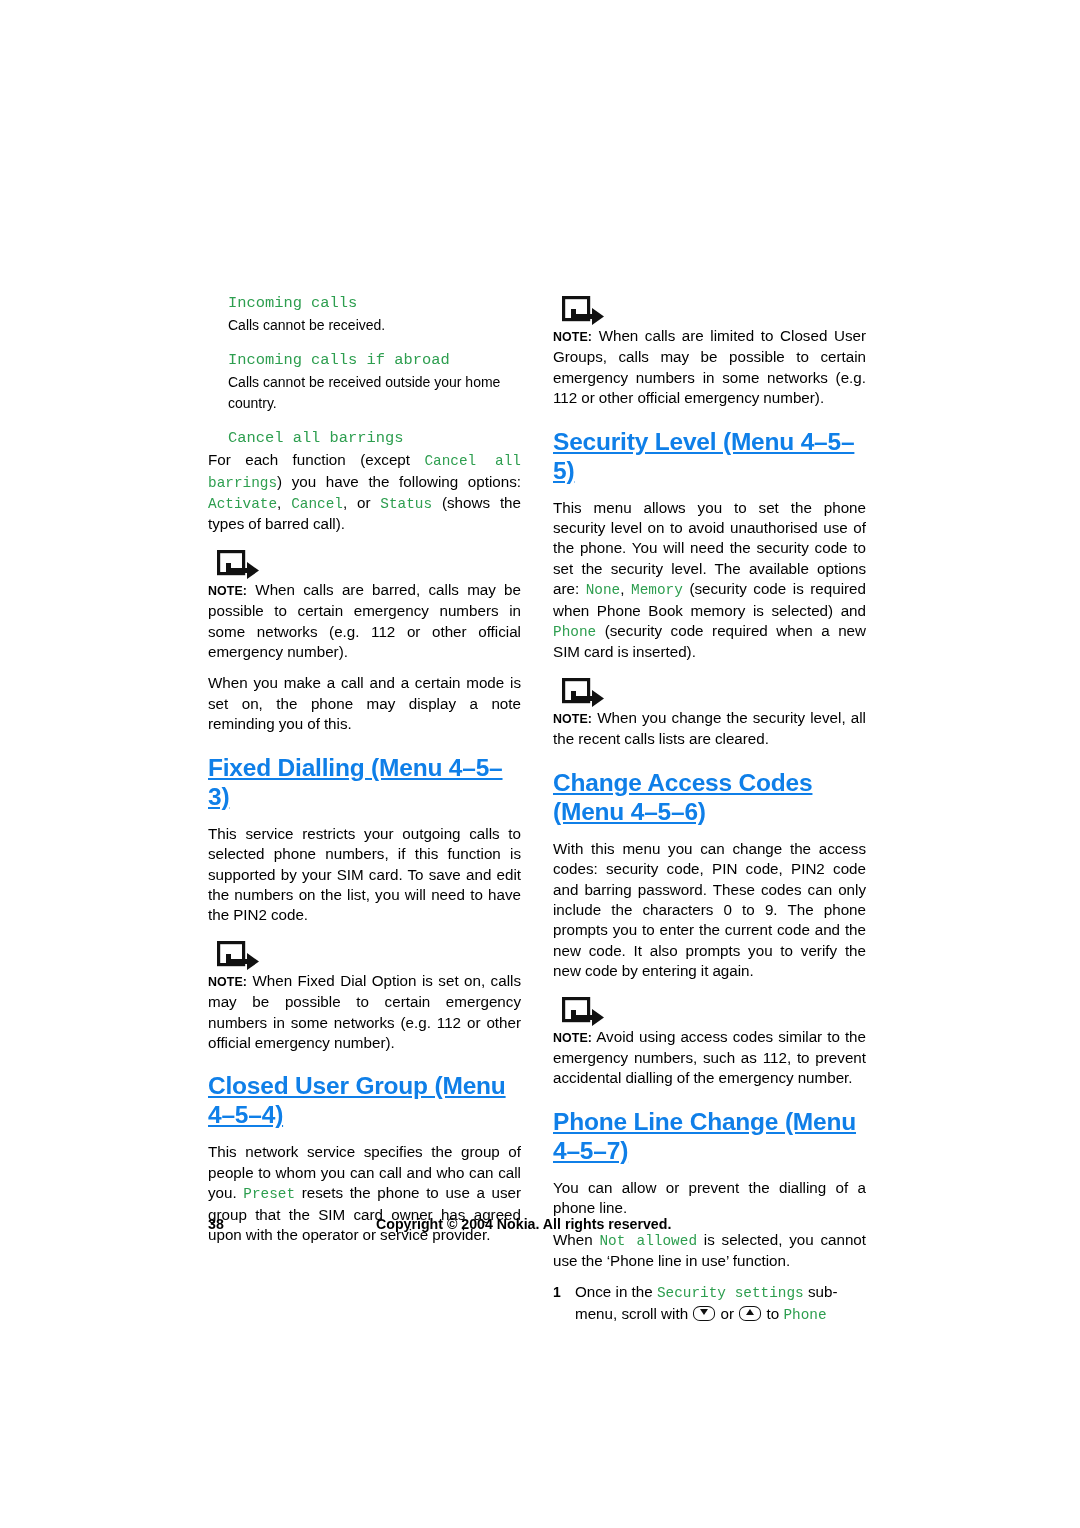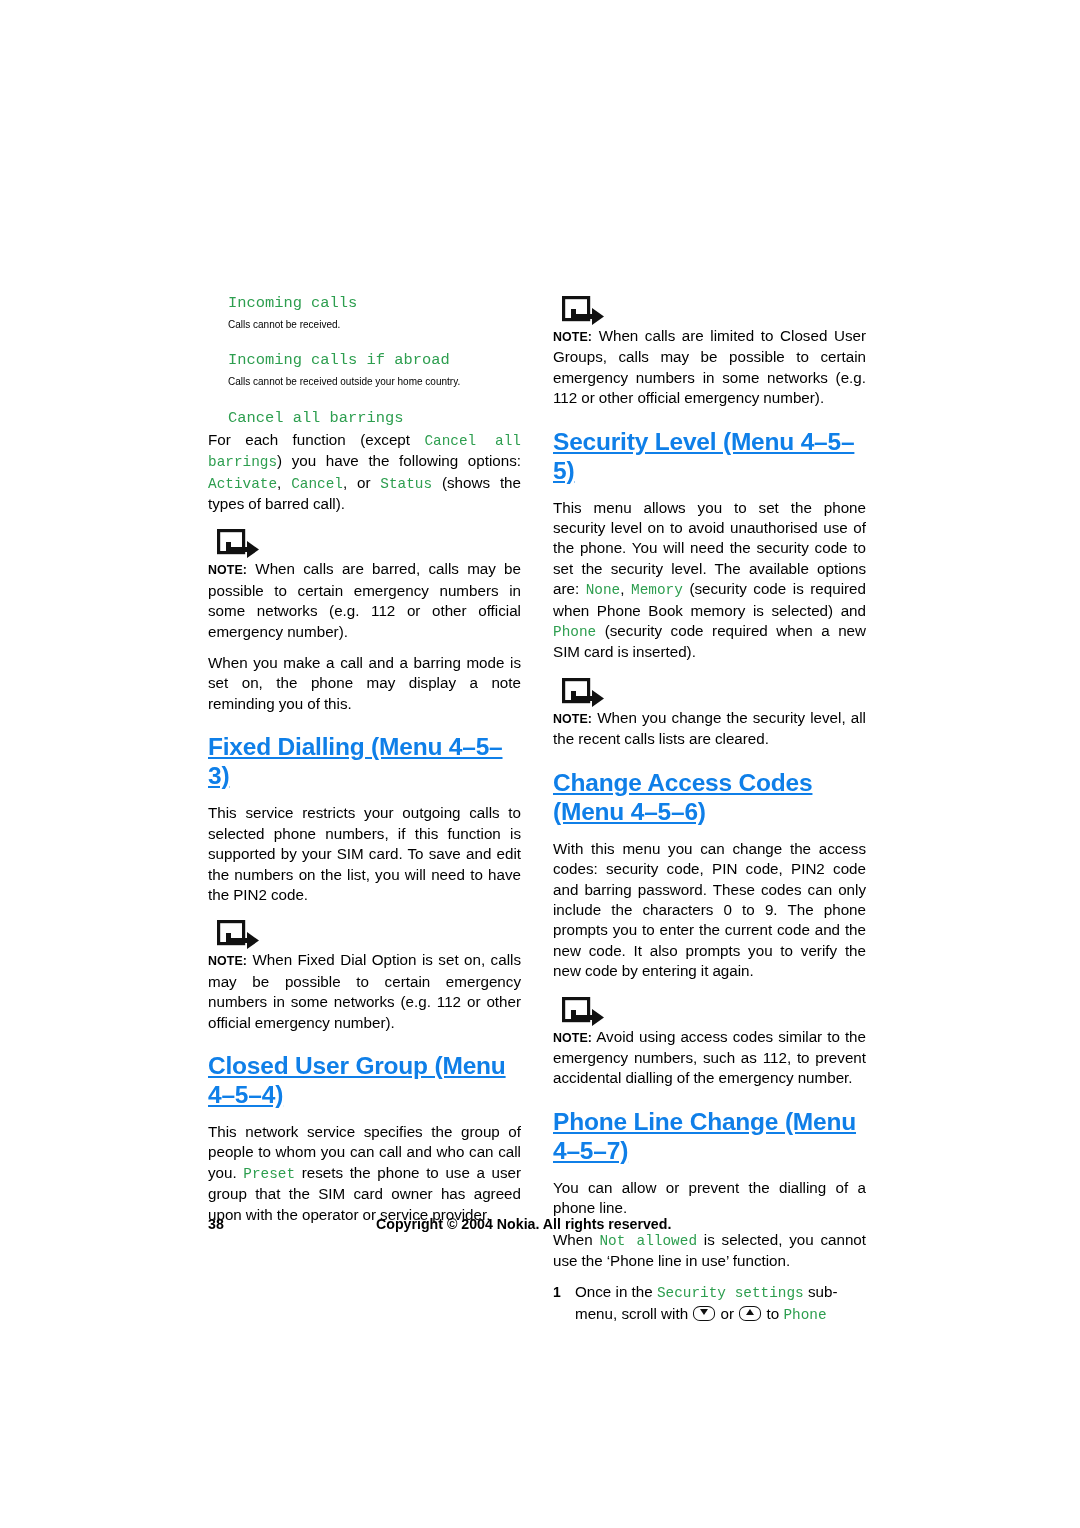--- a/index.html
+++ b/index.html
@@ -54,21 +54,21 @@
   }
   .subhead {
     font-family: "Liberation Mono", "DejaVu Sans Mono", monospace;
     color: #2d9e4f;
     font-size: 15.4px;
     margin: 0 0 1px 20px;
     line-height: 22px;
   }
   .subbody {
     margin: 0 0 14px 20px;
-    font-size: 10px;
+    font-size: 14px;
     line-height: 20.4px;
     text-align: left;
   }
   h2 {
     color: #0f7fe8;
     font-size: 24.5px;
     line-height: 29px;
     font-weight: bold;
     margin: 18px 0 13px 0;
     letter-spacing: -0.2px;
@@ -178,21 +178,21 @@
 
       <div class="note">
         <div class="note-icon">
           <svg width="44" height="30" viewBox="0 0 44 30" xmlns="http://www.w3.org/2000/svg">
             <rect x="1.6" y="1.6" width="25" height="22" fill="none" stroke="#111111" stroke-width="3.2"></rect>
             <path d="M14 13 L14 18 L30 18 L30 12 L42 20.5 L30 29 L30 23 L9 23 L9 13 Z" fill="#111111"></path>
           </svg>
         </div>
         <div class="note-body">
           <p><span class="note-label">NOTE:</span> <span>When calls are barred, calls may be possible to certain emergency numbers in some networks (e.g. 112 or other official emergency number).</span></p>
-          <p>When you make a call and a barring mode is set on, the phone may display a note reminding you of this.</p>
+          <p>When you make a call and a certain mode is set on, the phone may display a note reminding you of this.</p>
         </div>
       </div>
 
       <h2>Fixed Dialling (Menu 4–5–3)</h2>
 
       <p>This service restricts your outgoing calls to selected phone numbers, if this function is supported by your SIM card. To save and edit the numbers on the list, you will need to have the PIN2 code.</p>
 
       <div class="note">
         <div class="note-icon">
           <svg width="44" height="30" viewBox="0 0 44 30" xmlns="http://www.w3.org/2000/svg">

